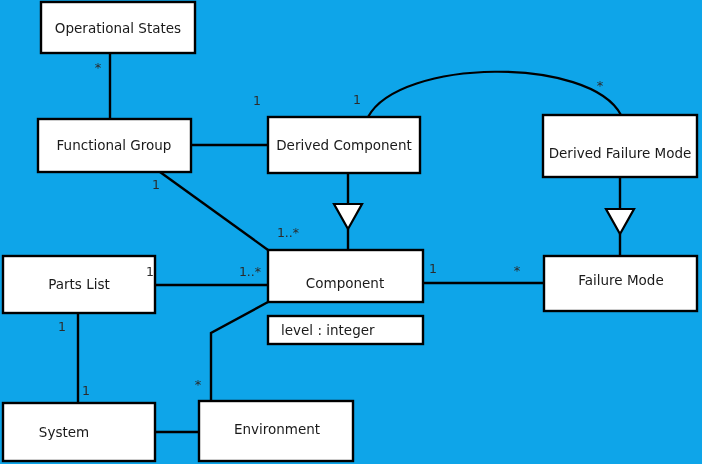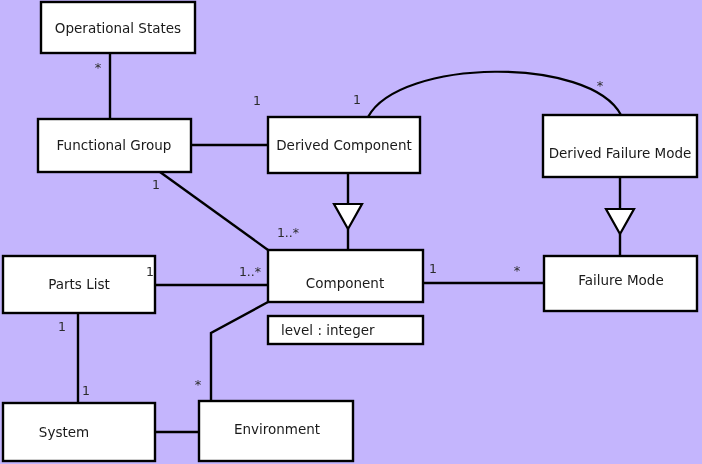--- a/index.html
+++ b/index.html
@@ -5,21 +5,21 @@
 <style>
   html, body {
     margin: 0;
     padding: 0;
     background: #ffffff;
   }
   #diagram-root {
     position: relative;
     width: 702px;
     height: 464px;
-    background: #c4b5fd;
+    background: #0ea5e9;
     overflow: hidden;
     font-family: "DejaVu Sans", sans-serif;
   }
   svg#uml-canvas {
     position: absolute;
     top: 0;
     left: 0;
     width: 702px;
     height: 464px;
     display: block;

